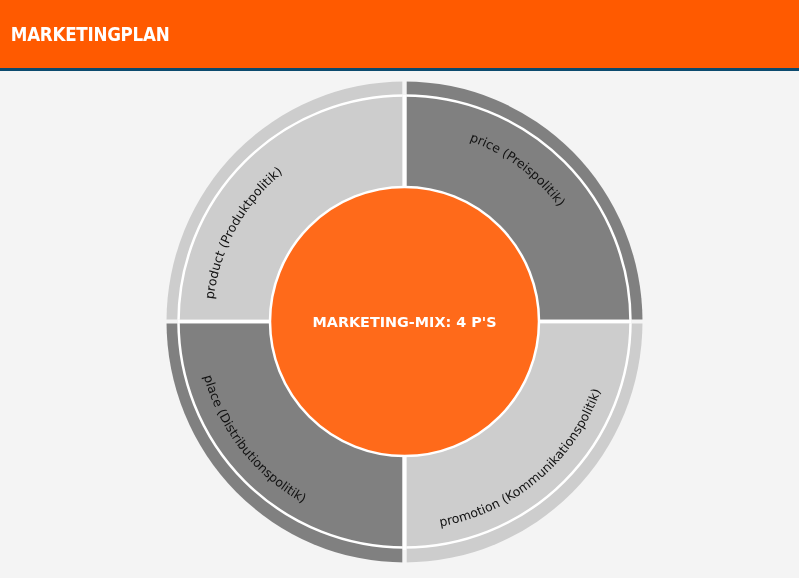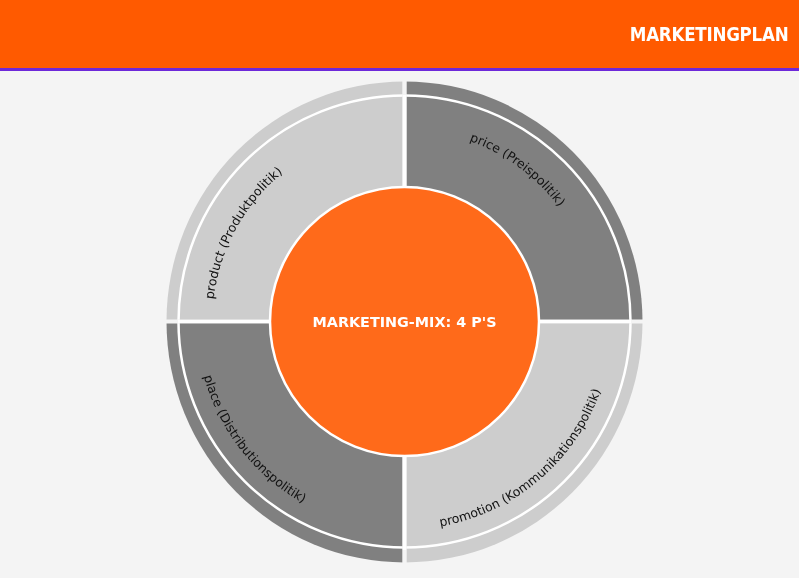--- a/index.html
+++ b/index.html
@@ -12,22 +12,22 @@
       font-family: "DejaVu Sans", sans-serif;
     }
     .header {
       position: absolute;
       left: 0; top: 0;
       width: 799px;
       height: 68px;
       background: #ff5a00;
       display: flex;
       align-items: center;
-      justify-content: flex-end;
-      border-bottom: 3px solid #6d28d9;
+      justify-content: flex-start;
+      border-bottom: 3px solid #0c4a6e;
       box-sizing: content-box;
     }
     .header-title {
       color: #ffffff;
       font-family: "DejaVu Sans", sans-serif;
       font-weight: bold;
       font-size: 19px;
       letter-spacing: -0.3px;
       transform: scaleX(0.88);
     }

